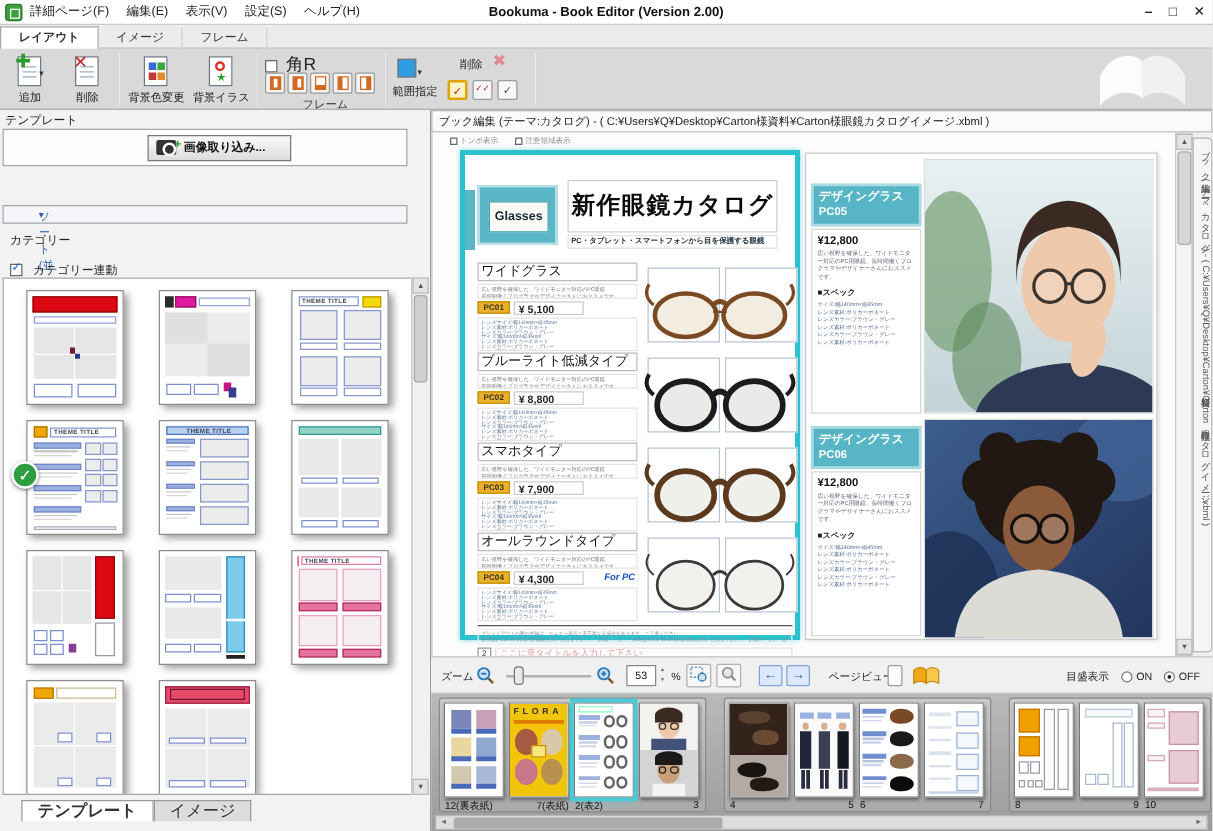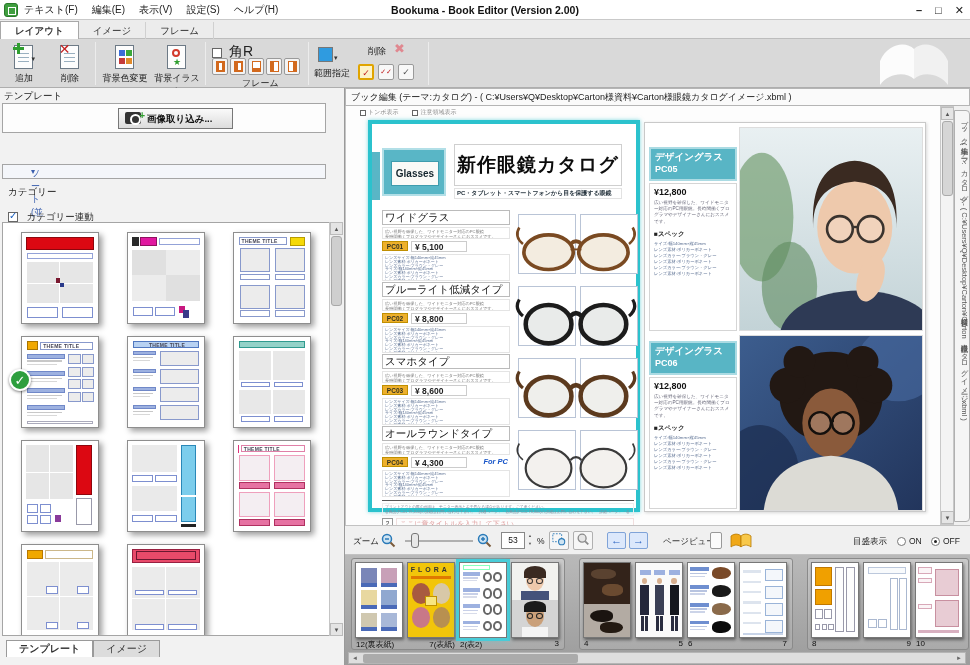--- a/index.html
+++ b/index.html
@@ -68,21 +68,21 @@
   .cb.on:after{content:"✓";position:absolute;left:0;top:-3px;color:#1a5fbf;font-weight:bold;font-size:10px}
   #chkrow label{font-size:9.5px;color:#222;margin-left:4px}
   #tpllist{position:absolute;left:2px;top:134px;width:328px;height:414px;background:#fff;border:1px solid #a5a5a5;overflow:hidden}
   .tcell{position:absolute;width:100px;height:103px}
   .tpage{position:absolute;left:12px;top:5px;width:78px;height:92px;background:#fff;border:1px solid #8e8e8e;box-shadow:3px 3px 6px rgba(0,0,0,.4)}
   .tt{font-size:5px;color:#445;line-height:1;padding-top:1px;padding-left:2px;background:#fff;overflow:hidden;white-space:nowrap;font-weight:bold;letter-spacing:.3px}
   #selcheck{position:absolute;width:22px;height:22px;border-radius:50%;background:#2d9e3e;border:2px solid #fff;box-shadow:0 1px 3px rgba(0,0,0,.5);color:#fff;font-size:13px;font-weight:bold;text-align:center;line-height:20px;z-index:5}
   #lpscroll{position:absolute;right:1px;top:134px;width:14px;height:414px;background:#f0f0f0;border-left:1px solid #c5c5c5}
   .sarrow{position:absolute;left:0;width:13px;height:13px;font-size:6px;color:#555;text-align:center;line-height:13px;background:#e4e4e4;border:1px solid #bbb}
   #lpthumb{position:absolute;left:1px;top:14px;width:11px;height:70px;background:#cfcfcf;border:1px solid #a8a8a8;border-radius:3px}
-  #lptabs{position:absolute;left:6px;top:552px;height:17px;font-size:10px}
+  #lptabs{position:absolute;left:17px;top:552px;height:17px;font-size:13px}
   .ltab{display:inline-block;height:17px;line-height:16px;padding:0 12px;background:#dcdcdc;border:1px solid #9a9a9a;border-bottom:none;color:#333}
   .ltab.on{background:#fff;font-weight:bold}
 
   
   #main{position:absolute;left:345px;top:88px;width:625px;height:577px;background:#f0f0f0}
   #dochdr{position:absolute;left:0;top:0;width:625px;height:18px;background:#fafafa;border:1px solid #b5b5b5;font-size:9px;line-height:16px;padding-left:5px;color:#222;white-space:nowrap;overflow:hidden}
   #canvas{position:absolute;left:0;top:18px;width:595px;height:419px;background:#fdfdfd;border-left:1px solid #c5c5c5;overflow:hidden}
   #overlaychecks{position:absolute;left:14px;top:2px;font-size:6px;color:#888}
   #overlaychecks .cb{width:6px;height:6px;margin-right:2px}
   #overlaychecks span.lbl{margin-right:14px}
@@ -153,21 +153,21 @@
   .flab{position:absolute;top:0;font-size:8px;color:#111;white-space:nowrap}
   #hscroll{position:absolute;left:3px;top:97px;width:618px;height:12px;background:#dedede;border:1px solid #b5b5b5}
   #hthumb{position:absolute;left:14px;top:1px;width:215px;height:9px;background:#ababab;border-radius:2px}
   .harr{position:absolute;top:0;width:12px;height:10px;font-size:6px;color:#666;text-align:center;line-height:10px}
 </style>
 </head>
 <body>
 
 <div id="titlebar">
   <div id="appicon"></div>
-  <div id="menubar"><span>テキスト(F)</span><span>編集(E)</span><span>表示(V)</span><span>設定(S)</span><span>ヘルプ(H)</span></div>
+  <div id="menubar"><span>詳細ページ(F)</span><span>編集(E)</span><span>表示(V)</span><span>設定(S)</span><span>ヘルプ(H)</span></div>
   <div id="apptitle">Bookuma - Book Editor (Version 2.00)</div>
   <div id="winctl">
     <span>–</span>
     <span>□</span>
     <span>✕</span>
   </div>
 </div>
 
 <div id="tabrow"><span class="rtab on">レイアウト</span><span class="rtab">イメージ</span><span class="rtab">フレーム</span></div>
 
@@ -524,21 +524,21 @@
     <ellipse cx="100" cy="33" rx="25" ry="21" fill="#e9ebea" stroke="#1c1c1c" stroke-width="5"></ellipse>
     <path d="M64,24 Q70,18 76,24" fill="none" stroke="#1c1c1c" stroke-width="5"></path>
 
   </svg></div>
           </div>
           <div class="psec" style="top: 230px;">
             <div class="pname">スマホタイプ</div>
     <div class="pdesc">広い視野を確保した、ワイドモニター対応のPC眼鏡<br>長時間働くプログラマやデザイナーさんにおススメです。</div>
     <div class="prow">
       <span class="pcode">PC03</span>
-      <span class="pprice">¥ 8,600</span>
+      <span class="pprice">¥ 7,900</span>
 
     </div>
     <div class="pspec">レンズサイズ:幅140mm×縦45mm<br>レンズ素材:ポリカーボネート<br>レンズカラー:ブラウン・グレー<br>サイズ:幅140mm×縦45mm<br>レンズ素材:ポリカーボネート<br>レンズカラー:ブラウン・グレー<br>レンズ素材:ポリカーボネート</div>
     <div class="ibox" style="left:146px"></div>
     <div class="ibox" style="left:208px"></div>
     <div class="gsvg"><svg viewBox="0 0 140 60" preserveAspectRatio="xMidYMid meet">
     <path d="M12,24 Q2,16 8,6" fill="none" stroke="#5c3a1e" stroke-width="3.5"></path>
     <path d="M128,24 Q138,16 132,6" fill="none" stroke="#5c3a1e" stroke-width="3.5"></path>
     <ellipse cx="40" cy="33" rx="25" ry="21" fill="#efefec" stroke="#5c3a1e" stroke-width="5"></ellipse>
     <ellipse cx="100" cy="33" rx="25" ry="21" fill="#efefec" stroke="#5c3a1e" stroke-width="5"></ellipse>

